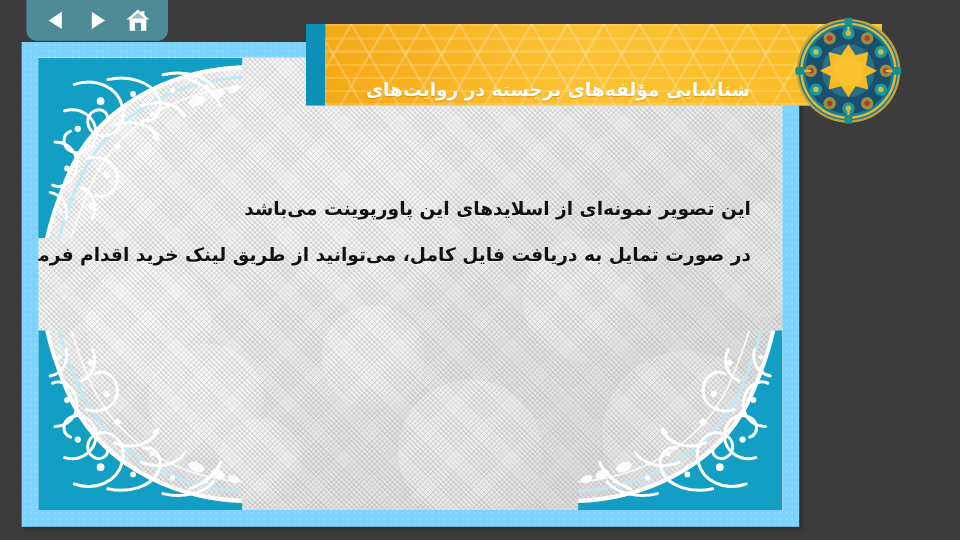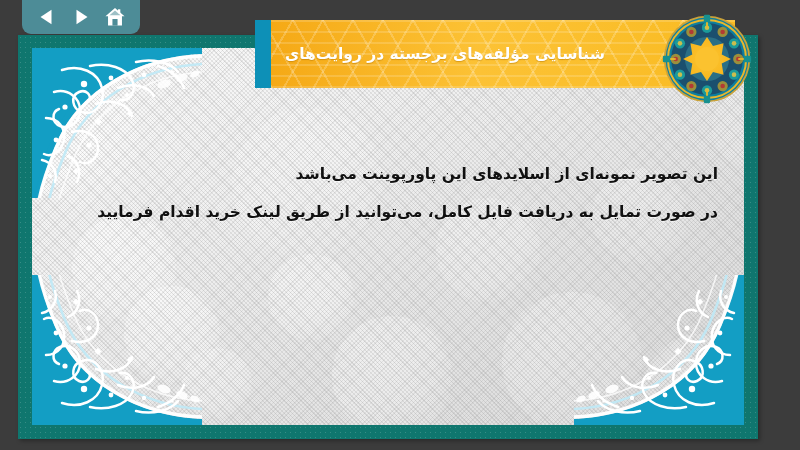--- a/index.html
+++ b/index.html
@@ -44,23 +44,23 @@
     justify-content: center;
     cursor: pointer;
   }
   .nav-btn svg { display: block; }
 
   
   .slide {
     position: absolute;
     left: 18px;
     top: 35px;
-    width: 740px;
+    width: 648px;
     height: 404px;
-    background: #0f766e;
+    background: #7dd3fc;
     box-shadow: 2px 2px 4px rgba(0,0,0,.30);
     overflow: hidden;
   }
   
   .slide::before {
     content: "";
     position: absolute;
     inset: 0;
     background-image:
       radial-gradient(rgba(255,255,255,.16) 0.6px, transparent 0.7px);
@@ -127,21 +127,21 @@
   .banner-body {
     position: relative;
     flex: 1;
     background:
       repeating-linear-gradient(0deg,
         rgba(255,255,255,.16) 0 2px,
         rgba(255,255,255,0) 2px 11px),
       linear-gradient(90deg, #f5a916 0%, #fcc235 45%, #f9bb22 100%);
     overflow: hidden;
     display: flex;
-    flex-direction: column;
+    flex-direction: row;
     align-items: flex-end;
     justify-content: center;
     padding: 2px 90px 2px 14px;
   }
   
   .banner-body::before {
     content: "";
     position: absolute;
     inset: 0;
     background-image:

